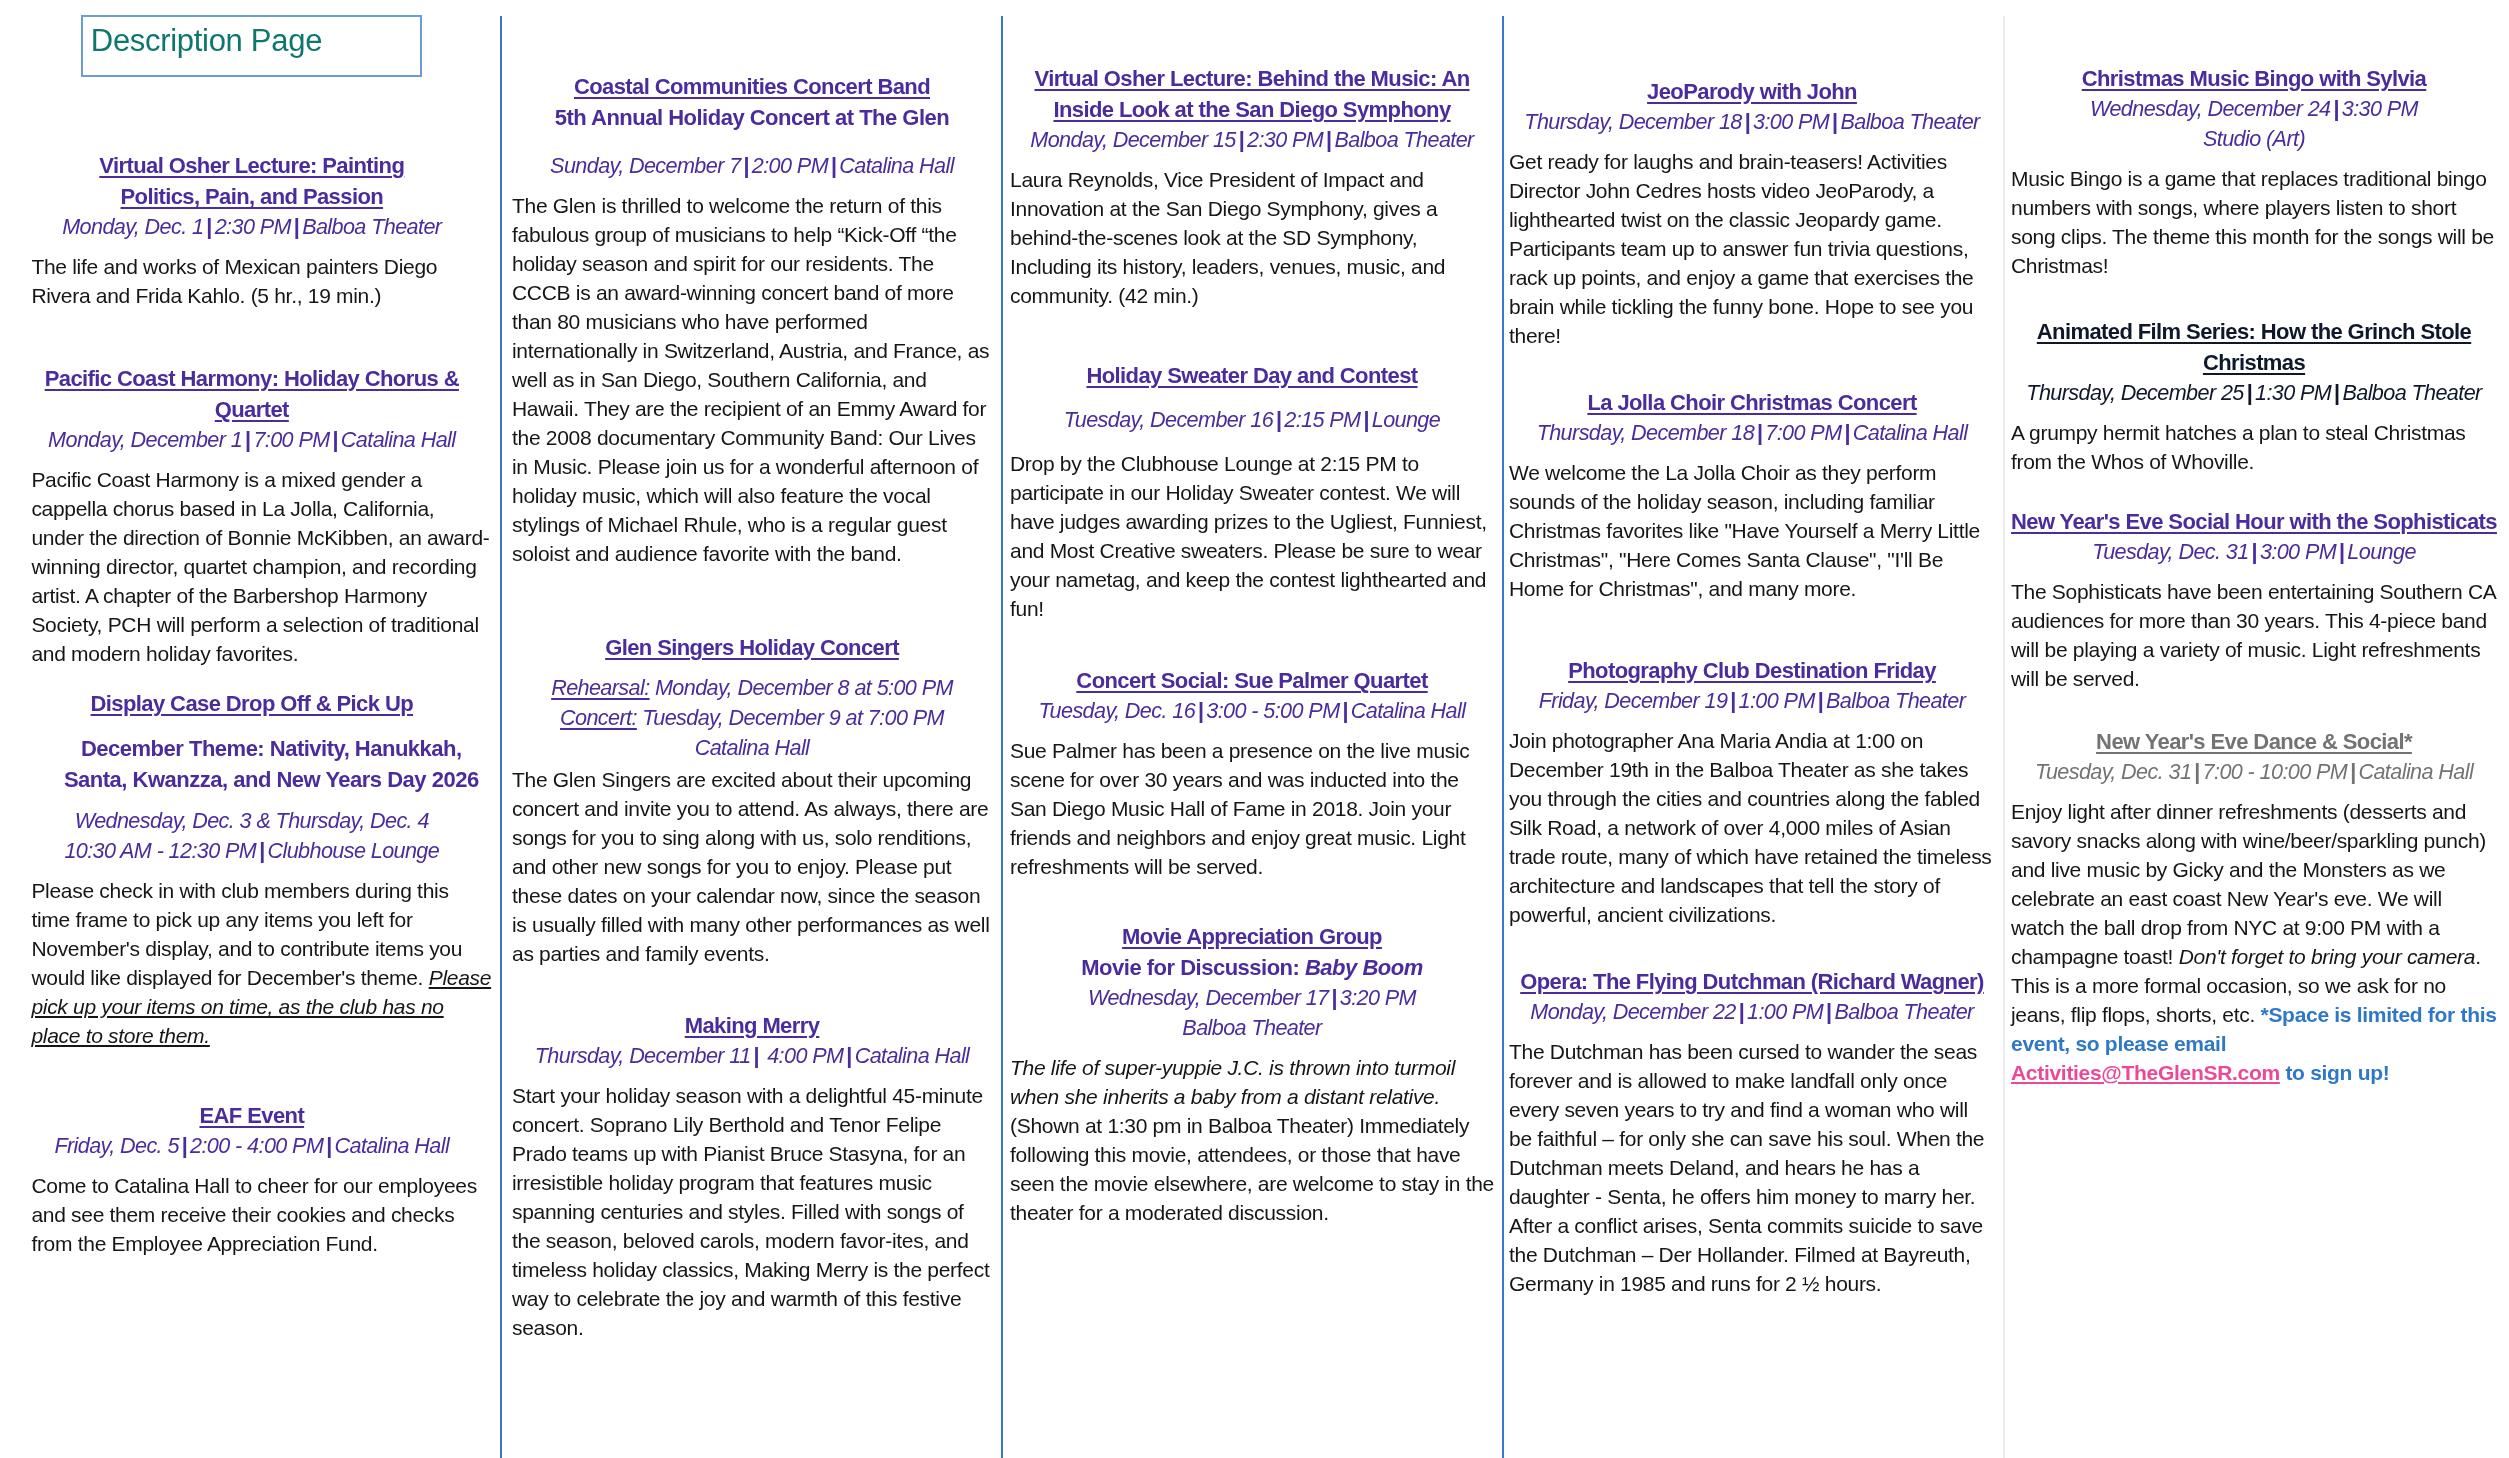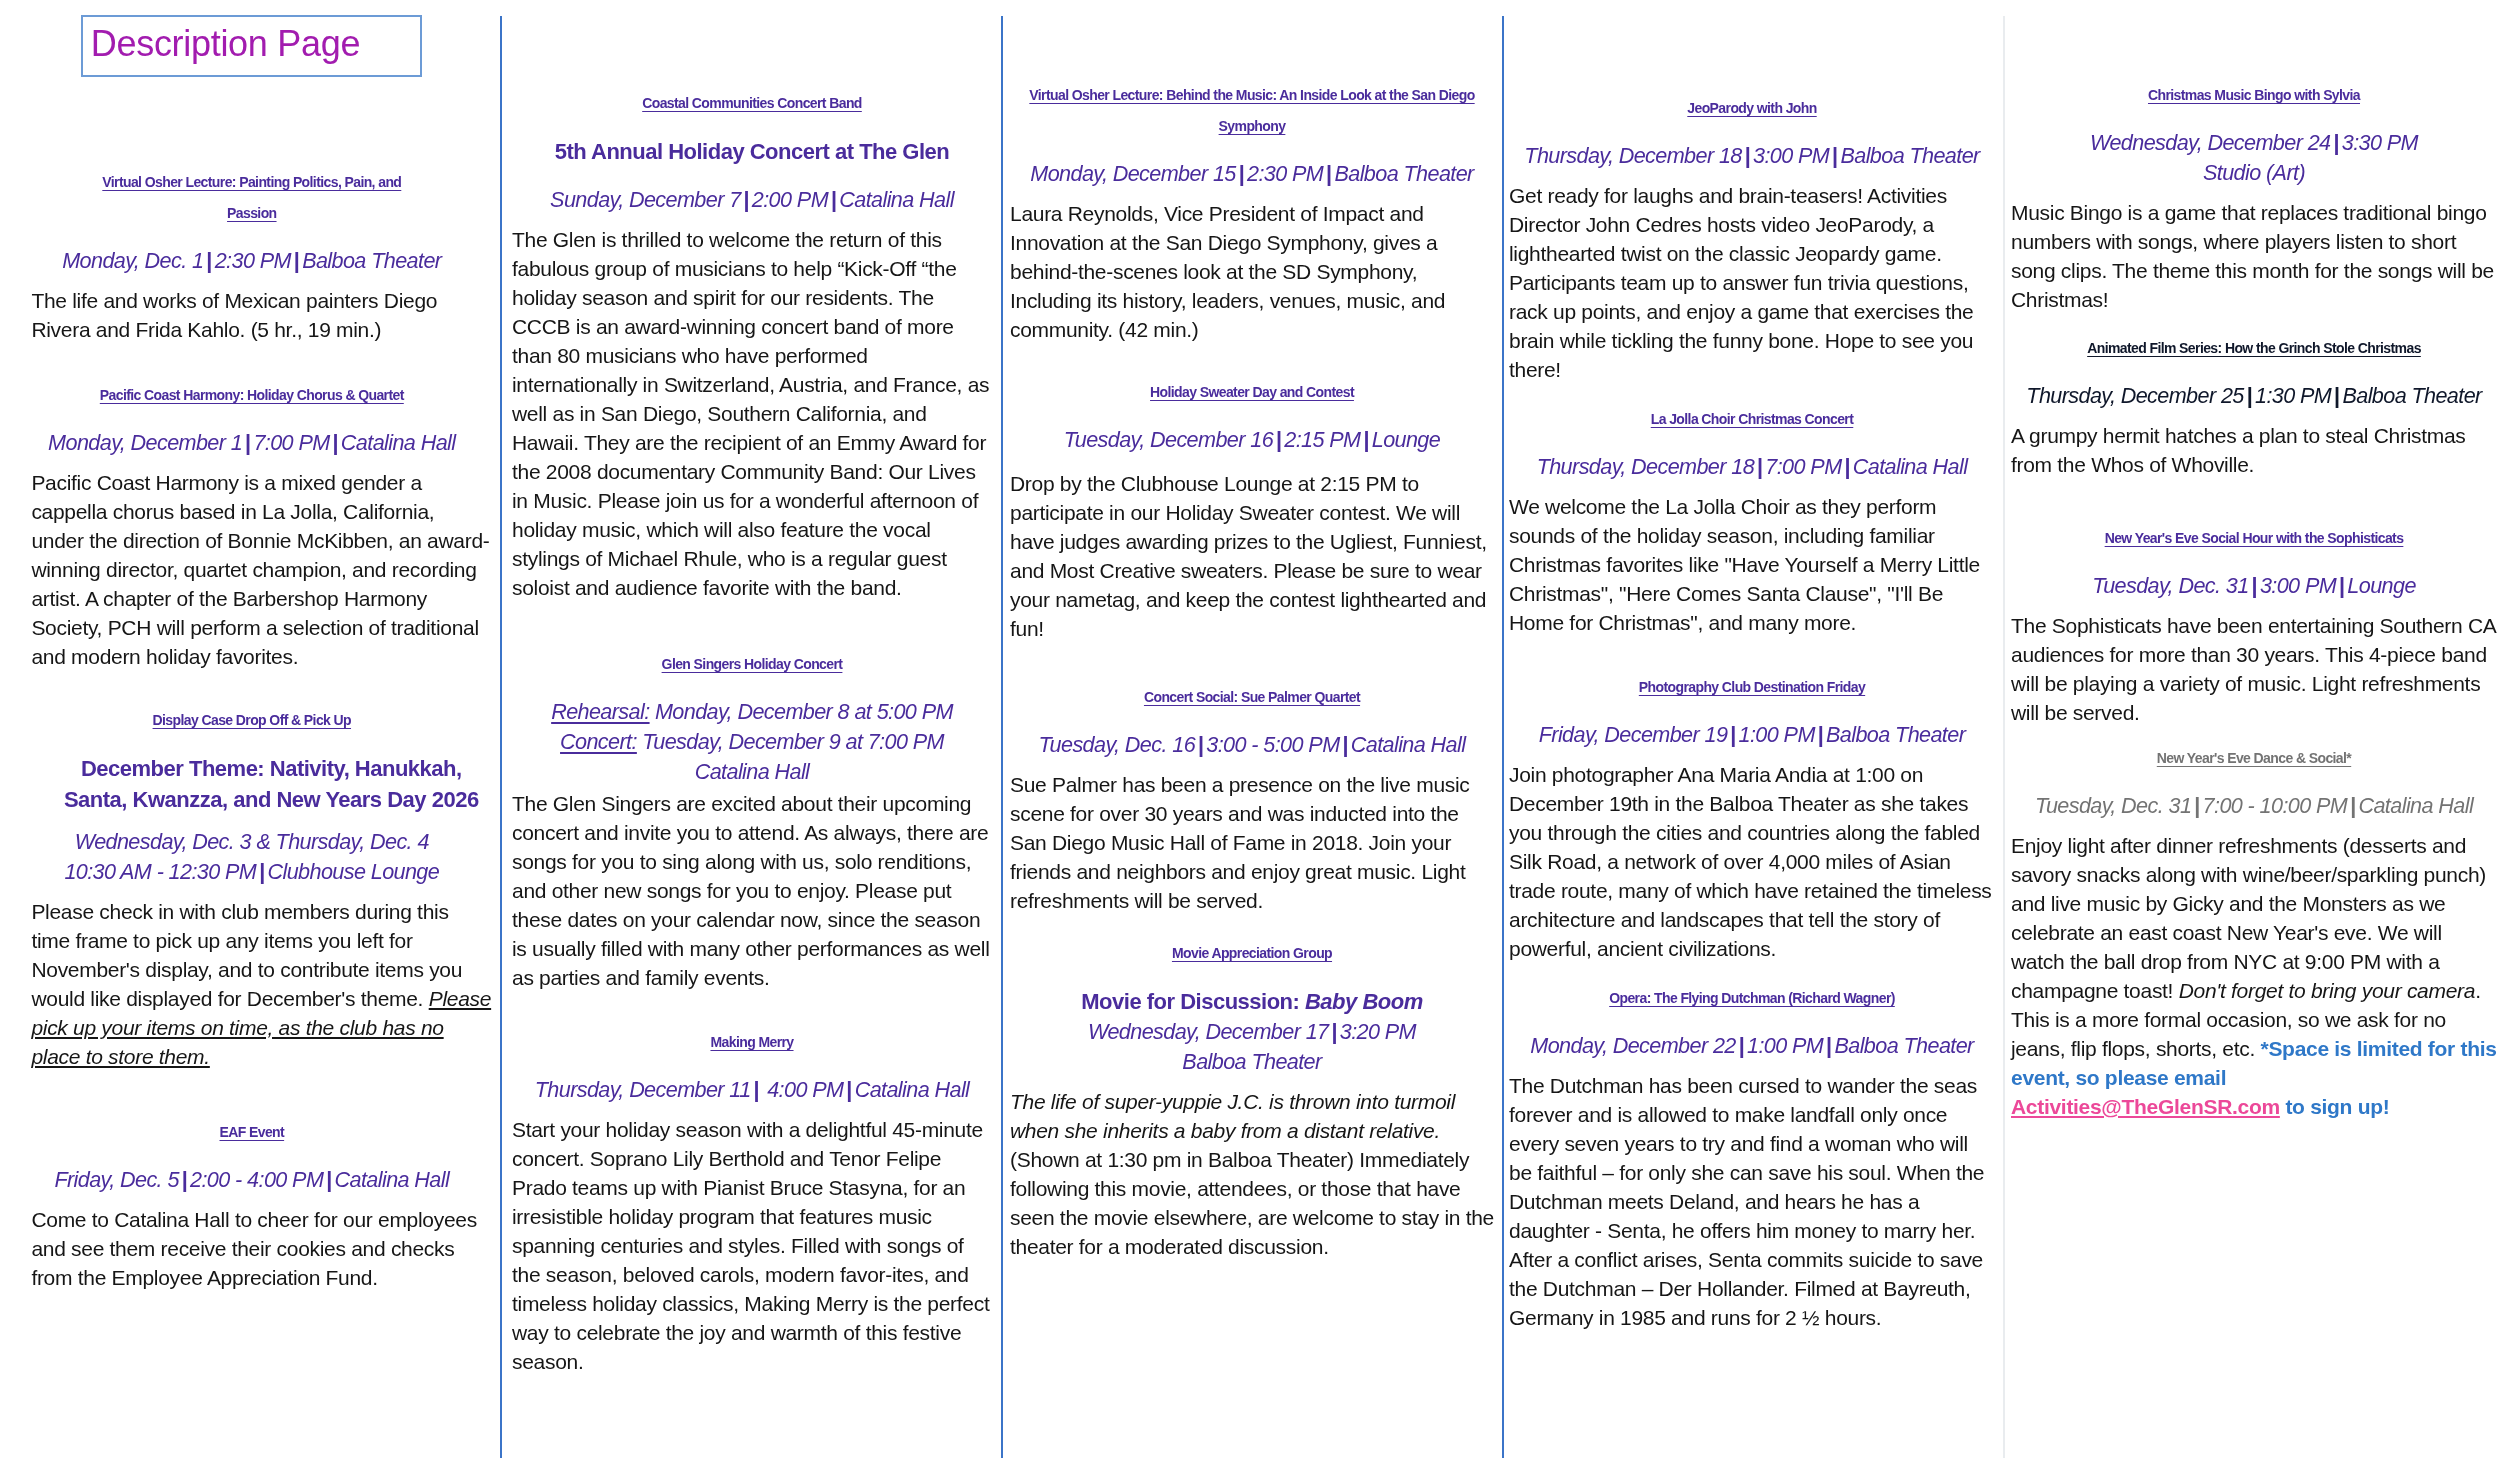--- a/index.html
+++ b/index.html
@@ -1,23 +1,23 @@
 <!DOCTYPE html>
 <html><head>
 <meta charset="utf-8">
 <style>
   html, body { margin:0; padding:0; background:#ffffff; }
   body { width:2509px; height:1458px; position:relative; overflow:hidden; font-family:"Liberation Sans", sans-serif; color:#111; }
   .title-box { position:absolute; left:81px; top:14.7px; width:341px; height:62px; border:2px solid #6c9bd6; box-sizing:border-box; }
-  .title-box span { position:absolute; left:7.8px; top:5.9px; font-size:36px; color:#a21caf; letter-spacing:-0.3px; }
+  .title-box span { position:absolute; left:7.8px; top:5.9px; font-size:31px; color:#0f766e; letter-spacing:-0.3px; }
   .divider { position:absolute; top:15.7px; bottom:0; width:2px; background:#3b74c8; }
   .divider.light { background:#e9ecef; }
   .col { position:absolute; top:0; width:480px; }
   .ev { text-align:center; }
-  .ev h3 { margin:17px; font-size:14px; line-height:31px; font-weight:bold; color:#4a2c9c; text-decoration:underline; text-underline-offset:2.9px; letter-spacing:-0.6px; }
+  .ev h3 { margin:0; font-size:22px; line-height:31px; font-weight:bold; color:#4a2c9c; text-decoration:underline; text-underline-offset:2.9px; letter-spacing:-0.6px; }
   .ev .sub { margin:0; font-size:22px; line-height:31px; font-weight:bold; color:#4a2c9c; letter-spacing:-0.5px; }
   .ev .meta { margin:0; font-size:21.6px; line-height:30px; font-style:italic; color:#4a2c9c; letter-spacing:-0.6px; }
   .ev .meta .bar { font-style:normal; font-weight:bold; margin:0 2.9px; }
   .ev .meta u { text-underline-offset:2.9px; }
   .ev p.body { margin:9.8px 0 0 0; text-align:left; font-size:21px; line-height:29px; color:#161616; letter-spacing:-0.3px; }
   .ev p.body i { font-style:italic; }
   .ev p.body .em-u { font-style:italic; text-decoration:underline; }
   .pink h3, .pink .meta { color:#0f172a; }
   .blue h3, .blue .meta { color:#737373; }
   .note-blue { color:#2f78c8; font-weight:bold; }

